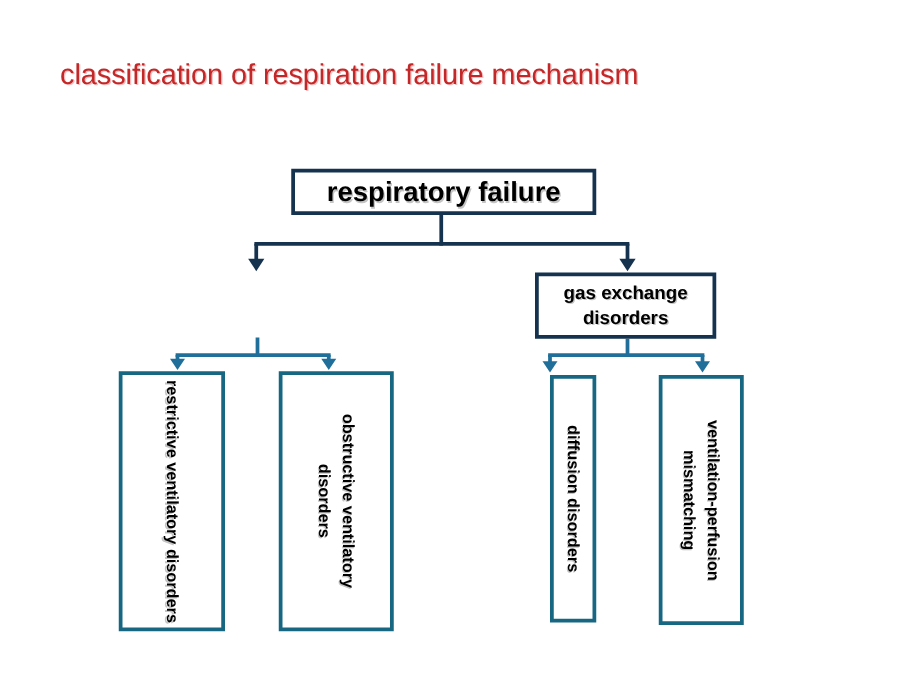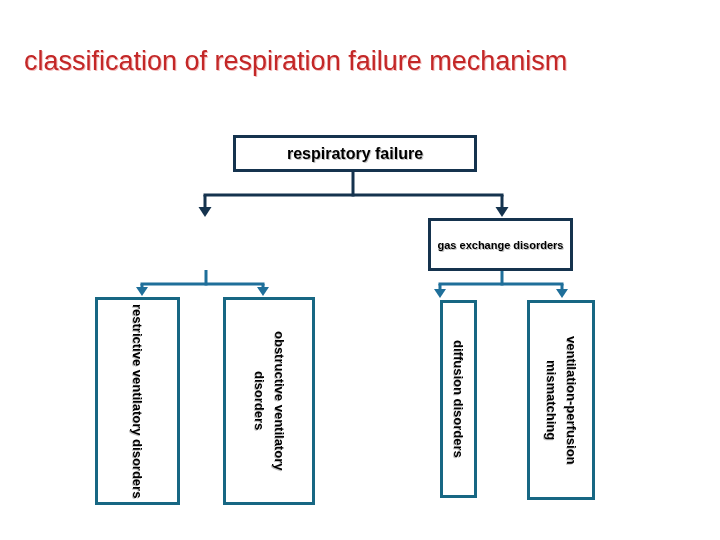--- a/index.html
+++ b/index.html
@@ -5,22 +5,22 @@
   * { box-sizing: border-box; margin: 0; padding: 0; }
   html, body { background: #ffffff; }
   body {
     width: 720px; height: 540px;
     position: relative; overflow: hidden;
     font-family: "Liberation Sans", sans-serif;
   }
   .slide { position: absolute; inset: 0; background: #ffffff; }
 
   .title {
-    position: absolute; left: 24px; top: 46px;
-    font-size: 27px; font-weight: normal;
+    position: absolute; left: 48px; top: 46px;
+    font-size: 23px; font-weight: normal;
     color: var(--title-red, #c32727);
     text-shadow: 1px 1px 0 #f2bdbd;
     white-space: nowrap;
   }
 
   svg.connectors { position: absolute; left: 0; top: 0; }
   .line-navy { stroke: var(--navy, #15334e); stroke-width: 3; fill: none; }
   .head-navy { fill: var(--navy, #15334e); stroke: none; }
   .line-teal { stroke: var(--teal-line, #1f6f9a); stroke-width: 3; fill: none; }
   .head-teal { fill: var(--teal-line, #1f6f9a); stroke: none; }
@@ -34,23 +34,23 @@
   .box.navy { border: 3px solid var(--navy, #15334e); }
   .box.teal { border: 3px solid var(--teal-border, #176783); }
 
   .vert {
     writing-mode: vertical-rl;
     max-height: 100%;
     text-align: center;
     line-height: 1.5;
   }
 
-  #root { left: 233px; top: 135px; width: 244px; height: 37px; font-size: 16px; }
+  #root { left: 233px; top: 135px; width: 244px; height: 37px; font-size: 22px; }
   #l2a  { left: 129px; top: 218px; width: 154px; height: 53px; font-size: 15px; line-height: 20px; }
-  #l2b  { left: 428px; top: 218px; width: 145px; height: 53px; font-size: 11px; line-height: 20px; }
+  #l2b  { left: 428px; top: 218px; width: 145px; height: 53px; font-size: 15px; line-height: 20px; }
   #l3a  { left: 95px;  top: 297px; width: 85px;  height: 208px; font-size: 13px; }
   #l3b  { left: 223px; top: 297px; width: 92px;  height: 208px; font-size: 13px; }
   #l3c  { left: 440px; top: 300px; width: 37px;  height: 198px; font-size: 13px; }
   #l3d  { left: 527px; top: 300px; width: 68px;  height: 200px; font-size: 13px; }
 </style>
 </head>
 <body>
 
 <div class="slide">
 

